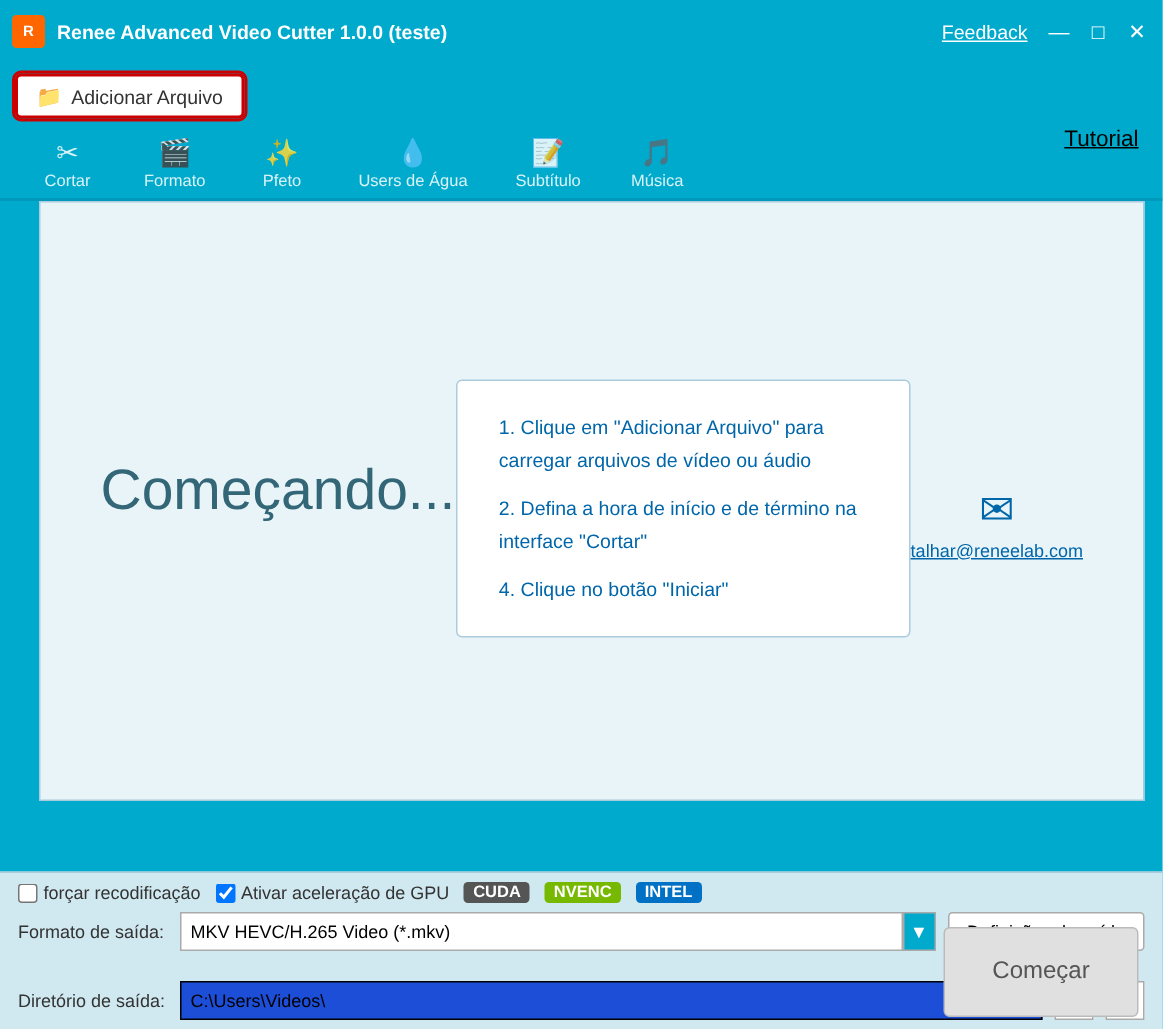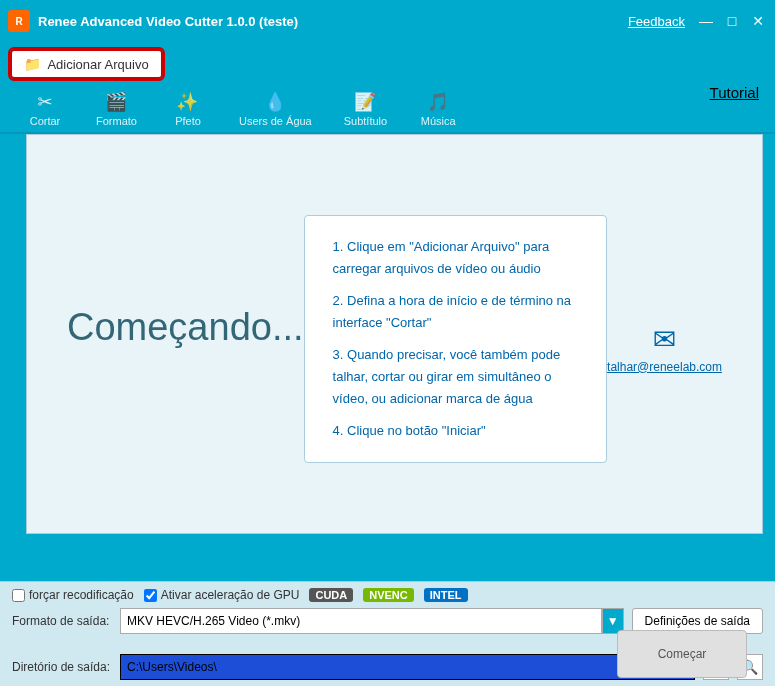--- a/index.html
+++ b/index.html
@@ -265,33 +265,33 @@
       height: 26px;
       padding: 0 12px;
       background: white;
       border: 1px solid #aaa;
       border-radius: 3px;
       font-size: 12px;
       cursor: pointer;
       white-space: nowrap;
     }
     .start-btn {
-      height: 48px;
+      height: 60px;
       width: 130px;
       background: #e0e0e0;
       border: 1px solid #bbb;
       border-radius: 4px;
-      font-size: 12px;
+      font-size: 16px;
       color: #555;
       cursor: pointer;
       display: flex;
       align-items: center;
       justify-content: center;
       position: absolute;
-      right: 28px;
+      right: 16px;
       bottom: 8px;
     }
 
     .dir-row {
       display: flex;
       align-items: center;
       gap: 8px;
       margin-top: 20px;
     }
     .dir-input {
@@ -367,21 +367,20 @@
     <span class="tab-icon">🎵</span>
     <span>Música</span>
   </div>
 </div>
 
 <div class="main-area">
   <h1 class="getting-started-title">Começando...</h1>
   <div class="instructions-box">
     <p>1. Clique em "Adicionar Arquivo" para carregar arquivos de vídeo ou áudio</p>
     <p>2. Defina a hora de início e de término na interface "Cortar"</p>
-    <p>3. Quando precisar, você também pode talhar, cortar ou girar em simultâneo o vídeo, ou adicionar marca de água</p>
     <p>4. Clique no botão "Iniciar"</p>
   </div>
   <div class="support-section">
     <span class="support-icon">✉</span>
     <span class="support-email">talhar@reneelab.com</span>
   </div>
 </div>
 
 <div class="bottom-bar">
   <div class="bottom-options-row">

